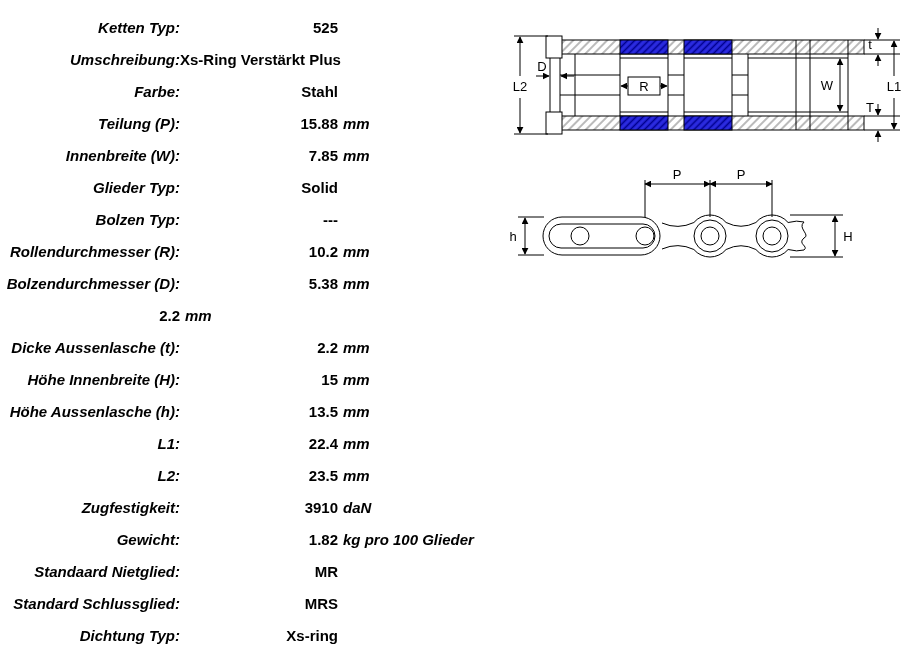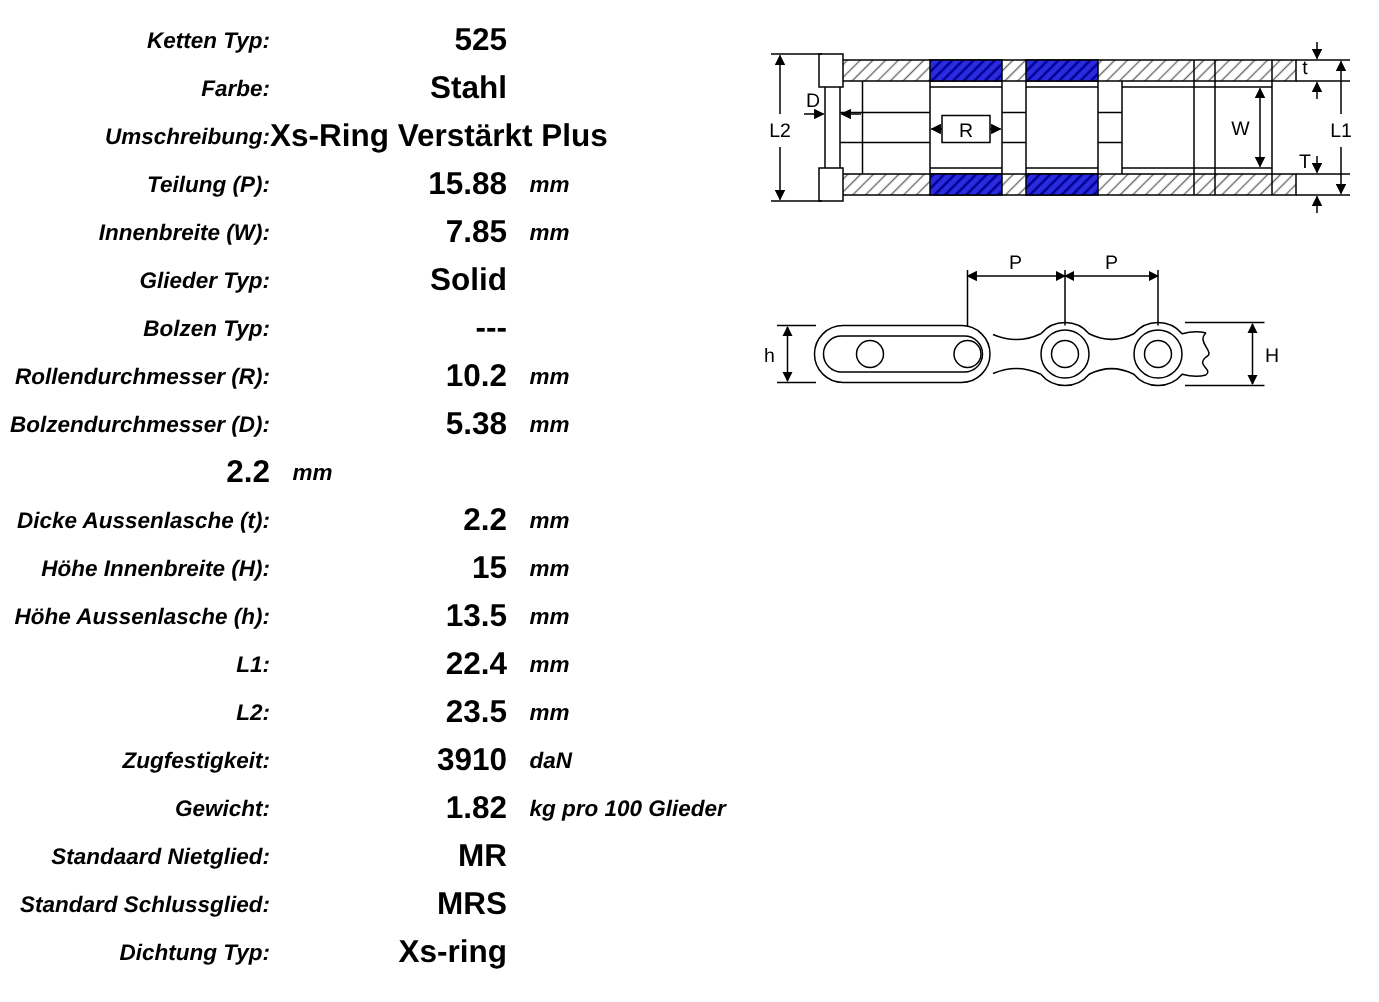--- a/index.html
+++ b/index.html
@@ -3,42 +3,42 @@
 <meta charset="utf-8">
 <style>
   html,body{margin:0;padding:0;}
   body{
     width:919px;height:668px;background:#ffffff;position:relative;overflow:hidden;
     font-family:"Liberation Sans", sans-serif;color:#000;
   }
   .spec-table{position:absolute;left:0;top:11px;}
   .spec-row{display:grid;grid-template-columns:180px 158px 230px;height:32px;align-items:center;font-weight:bold;}
   .spec-label{text-align:right;font-style:italic;font-size:15px;white-space:nowrap;}
-  .spec-value{text-align:right;font-size:21px;white-space:nowrap;}
-  .spec-unit{text-align:left;font-style:italic;font-size:15px;padding-left:15px;white-space:nowrap;}
+  .spec-value{text-align:right;font-size:15px;white-space:nowrap;}
+  .spec-unit{text-align:left;font-style:italic;font-size:15px;padding-left:5px;white-space:nowrap;}
   .diagrams{position:absolute;left:498px;top:18px;}
   svg text{font-family:"Liberation Sans", sans-serif;font-size:13px;fill:#000;stroke:none;}
 </style>
 </head>
 <body>
 
 <div class="spec-table">
   <div class="spec-row">
       <span class="spec-label">Ketten Typ:</span>
       <span class="spec-value">525</span>
       <span class="spec-unit"></span>
     </div>
   <div class="spec-row">
+      <span class="spec-label">Umschreibung:</span>
+      <span class="spec-value">Xs-Ring Verstärkt Plus</span>
+      <span class="spec-unit"></span>
+    </div>
+  <div class="spec-row">
       <span class="spec-label">Farbe:</span>
       <span class="spec-value">Stahl</span>
-      <span class="spec-unit"></span>
-    </div>
-  <div class="spec-row">
-      <span class="spec-label">Umschreibung:</span>
-      <span class="spec-value">Xs-Ring Verstärkt Plus</span>
       <span class="spec-unit"></span>
     </div>
   <div class="spec-row">
       <span class="spec-label">Teilung (P):</span>
       <span class="spec-value">15.88</span>
       <span class="spec-unit">mm</span>
     </div>
   <div class="spec-row">
       <span class="spec-label">Innenbreite (W):</span>
       <span class="spec-value">7.85</span>

